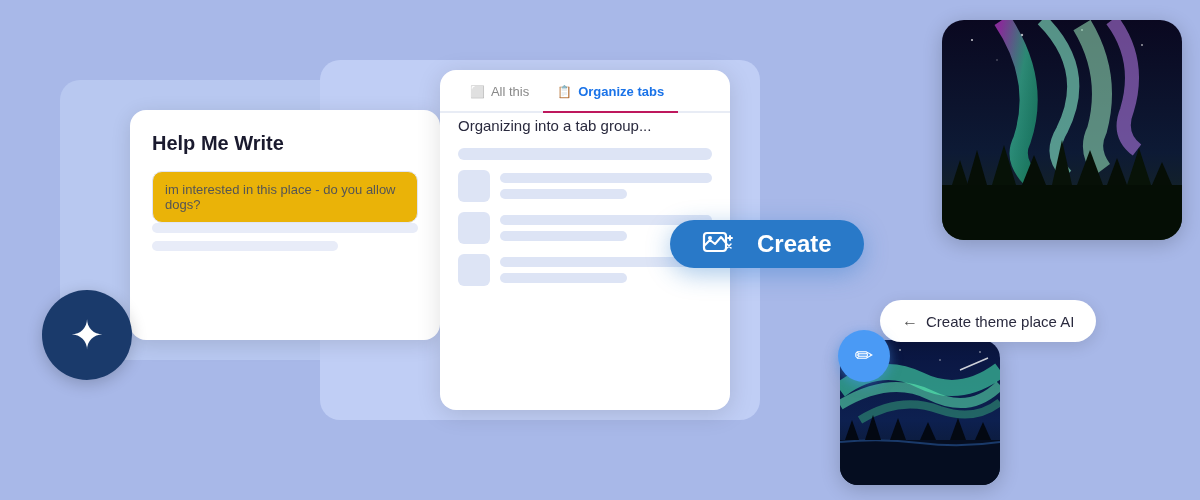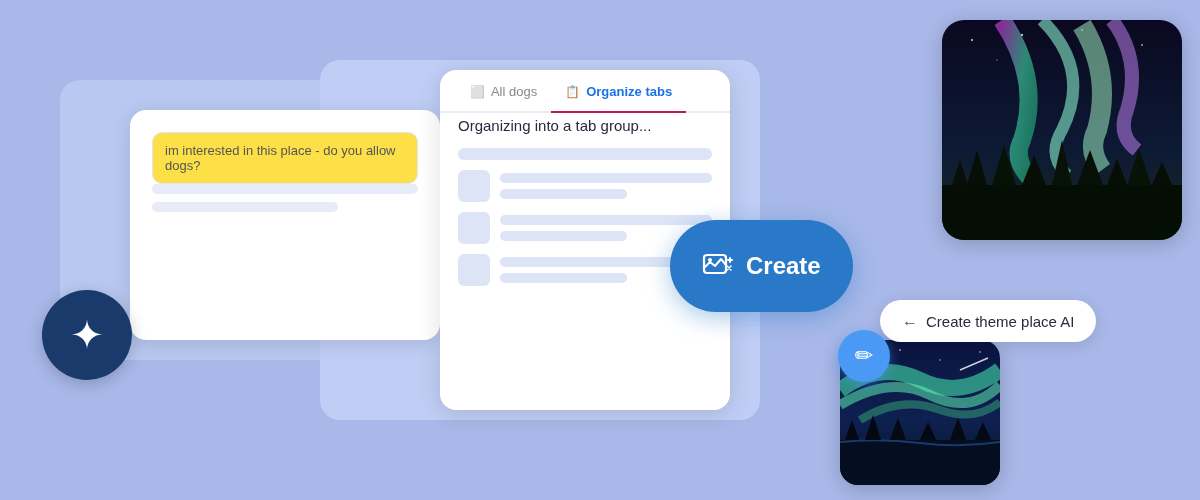--- a/index.html
+++ b/index.html
@@ -50,21 +50,21 @@
     }
 
     .card-help-write h2 {
       font-size: 20px;
       font-weight: 700;
       color: #1a1a2e;
       margin-bottom: 16px;
     }
 
     .input-box {
-      background: #fde047;
+      background: #eab308;
       border: 1px solid #e0e5f5;
       border-radius: 10px;
       padding: 10px 12px;
       font-size: 13px;
       color: #555;
       width: 100%;
     }
 
     .line-placeholder {
       height: 10px;
@@ -187,26 +187,26 @@
 
     
     .create-button {
       position: absolute;
       left: 670px;
       top: 220px;
       background: #2979c8;
       color: white;
       border: none;
       border-radius: 50px;
-      padding: 30px 32px;
+      padding: 8px 32px;
       font-size: 24px;
       font-weight: 700;
       display: flex;
       align-items: center;
-      gap: 12px;
+      gap: 23px;
       cursor: pointer;
       box-shadow: 0 6px 24px rgba(41,121,200,0.4);
       z-index: 5;
     }
 
     .create-icon {
       width: 32px;
       height: 32px;
       display: flex;
       align-items: center;
@@ -298,30 +298,31 @@
     .tab-icon-all::before { content: '⬜'; font-size: 12px; }
     .tab-icon-organize::before { content: '📋'; font-size: 12px; }
   </style>
 </head>
 <body>
 
 <div class="bg-blob-left"></div>
 <div class="bg-blob-center"></div>
 
 <div class="card-help-write">
+  <h2>Help Me Write</h2>
   <div class="input-box">im interested in this place - do you allow dogs?</div>
   <div class="line-placeholder"></div>
   <div class="line-placeholder short"></div>
 </div>
 
 <div class="card-organize">
   <div class="card-organize-tabs">
     <div class="tab-item">
       <span class="tab-icon-all"></span>
-      <span>All dogs</span>
+      <span>All this</span>
     </div>
     <div class="tab-item active">
       <span class="tab-icon-organize"></span>
       <span>Organize tabs</span>
     </div>
   </div>
   <div class="card-organize-body">
     <div class="organizing-text">Organizing into a tab group...</div>
     <div class="skeleton-row"></div>
     <div class="skeleton-block">

